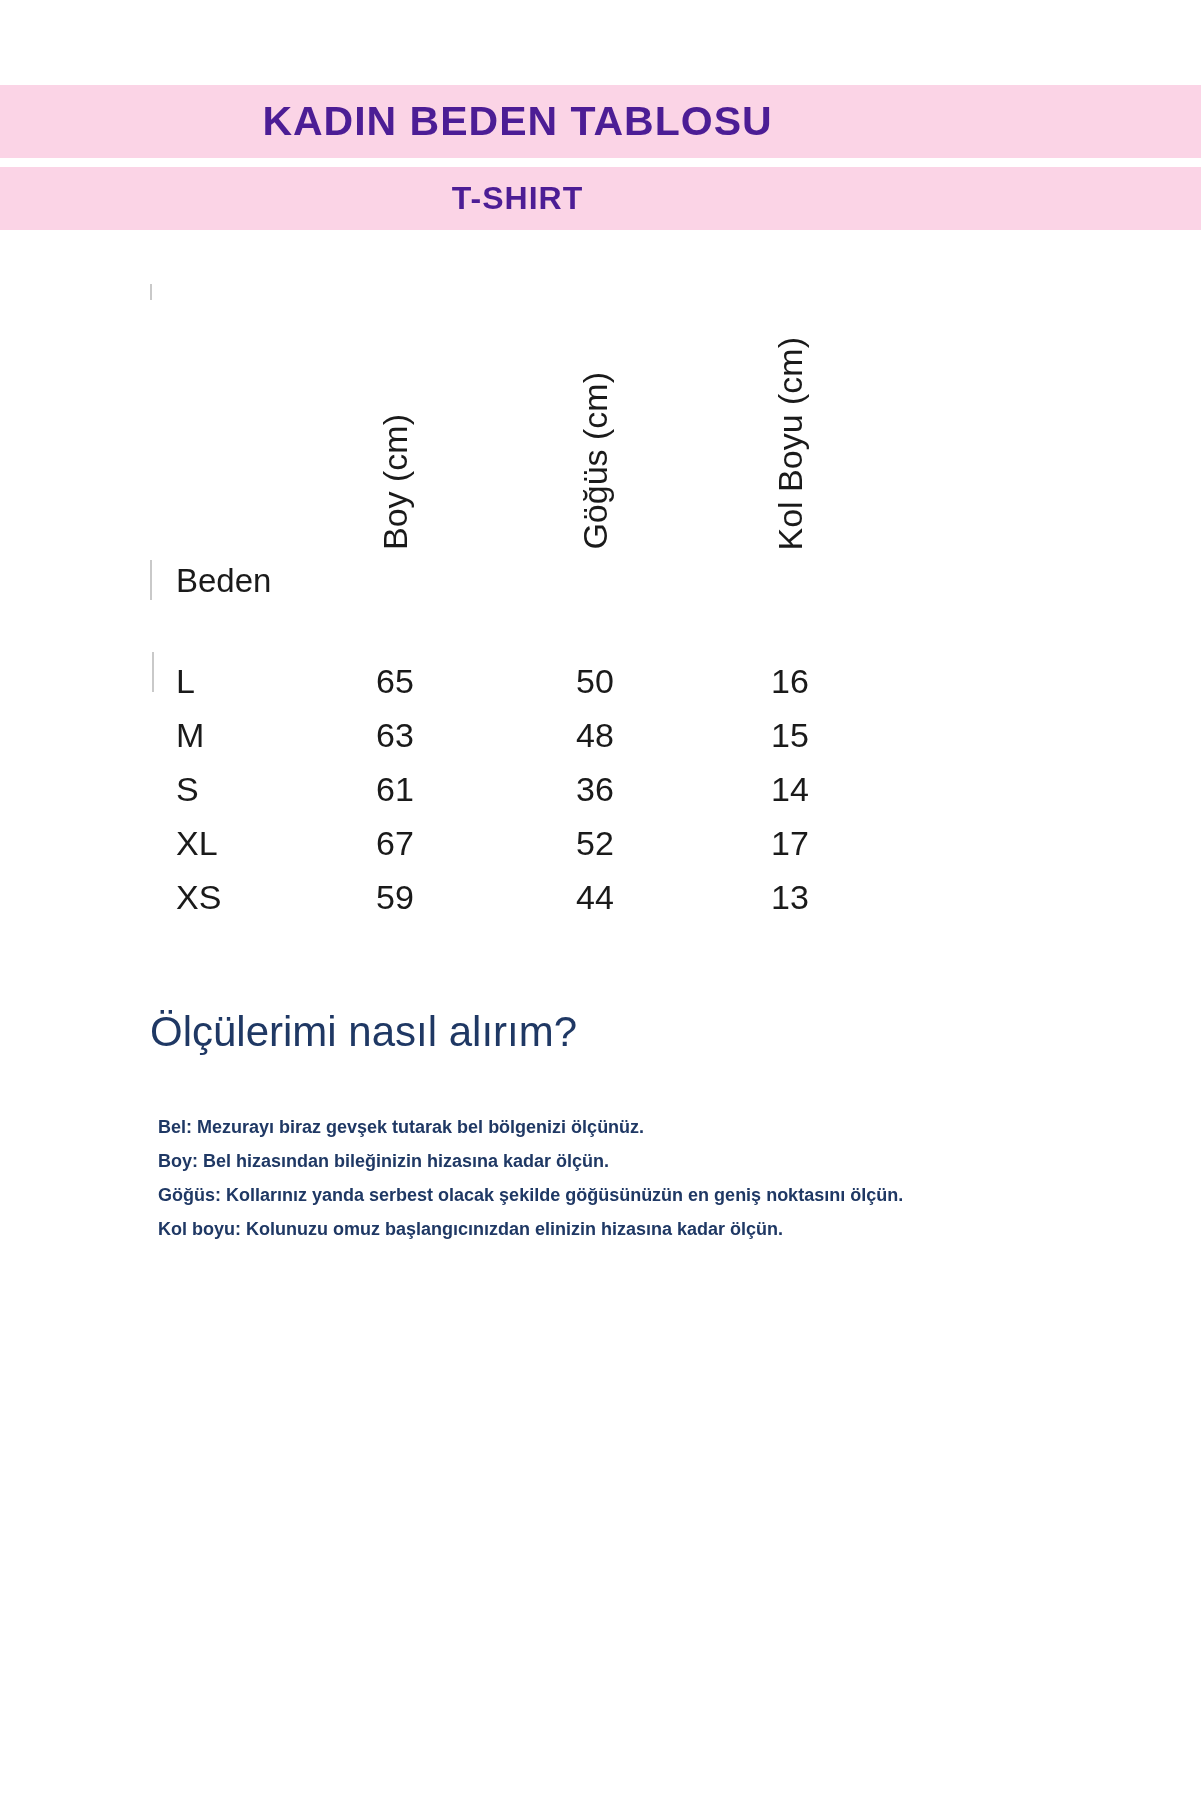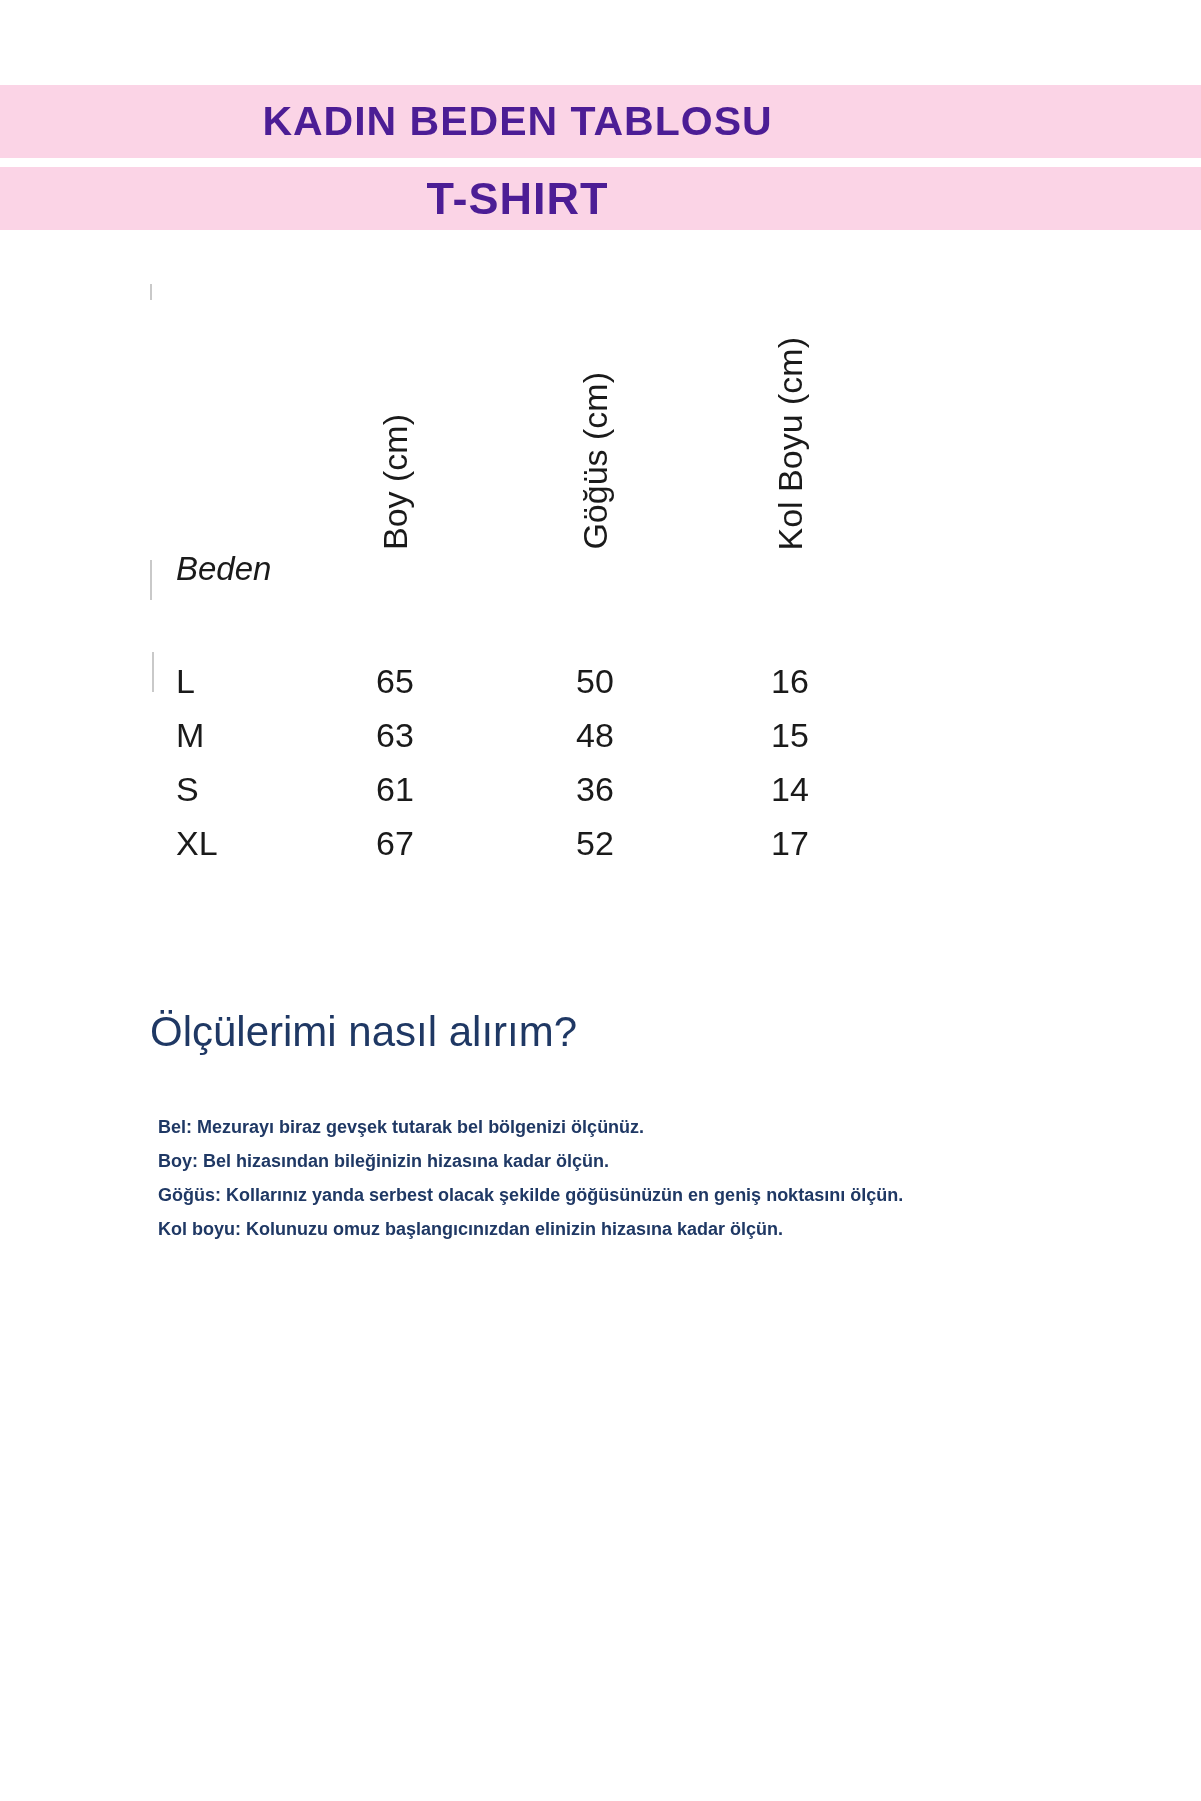--- a/index.html
+++ b/index.html
@@ -28,42 +28,42 @@
   }
   .banner-inner {
     padding-right: 166px;
     color: #4c1d95;
     font-weight: 700;
     white-space: nowrap;
   }
   #banner-title { top: 85px; height: 73px; }
   #banner-title .banner-inner { font-size: 41px; letter-spacing: 1px; }
   #banner-subtitle { top: 167px; height: 63px; }
-  #banner-subtitle .banner-inner { font-size: 45px; letter-spacing: 1px; }
+  #banner-subtitle .banner-inner { font-size: 32px; letter-spacing: 1px; }
 
   
   .size-table {
     left: 150px;
     top: 290px;
     width: 735px;
   }
   .t-row { display: flex; }
   .hdr-row { height: 260px; }
   .hdr-row .cell { display: flex; justify-content: center; align-items: flex-end; height: 100%; }
   .c1 { width: 145px; box-sizing: border-box; padding-left: 26px; text-align: left; }
   .c2, .c3 { width: 200px; text-align: center; }
   .c4 { width: 190px; text-align: center; }
   .rot-text {
     writing-mode: vertical-rl;
     transform: rotate(180deg);
     font-size: 34px;
     color: #1a1a1a;
     white-space: nowrap;
   }
-  .beden-row { height: 62px; font-size: 33px; font-style: italic; }
+  .beden-row { height: 62px; align-items: center; font-size: 33px; }
   .table-spacer { height: 42px; }
   .data-row { height: 54px; align-items: center; font-size: 34px; }
 
   
   .artifact {
     width: 2px;
     background: #c9c9c9;
   }
 
   
@@ -148,20 +148,26 @@
     <div class="c4">14</div>
   </div>
 
   <div class="t-row data-row">
     <div class="c1">XL</div>
     <div class="c2">67</div>
     <div class="c3">52</div>
     <div class="c4">17</div>
   </div>
 
+  <div class="t-row data-row">
+    <div class="c1">XS</div>
+    <div class="c2">59</div>
+    <div class="c3">44</div>
+    <div class="c4">13</div>
+  </div>
 
 </section>
 
 <section class="abs guide">
   <h3>Ölçülerimi nasıl alırım?</h3>
   <p>Bel: Mezurayı biraz gevşek tutarak bel bölgenizi ölçünüz.</p>
   <p>Boy: Bel hizasından bileğinizin hizasına kadar ölçün.</p>
   <p>Göğüs: Kollarınız yanda serbest olacak şekilde göğüsünüzün en geniş noktasını ölçün.</p>
   <p>Kol boyu: Kolunuzu omuz başlangıcınızdan elinizin hizasına kadar ölçün.</p>
 </section>

